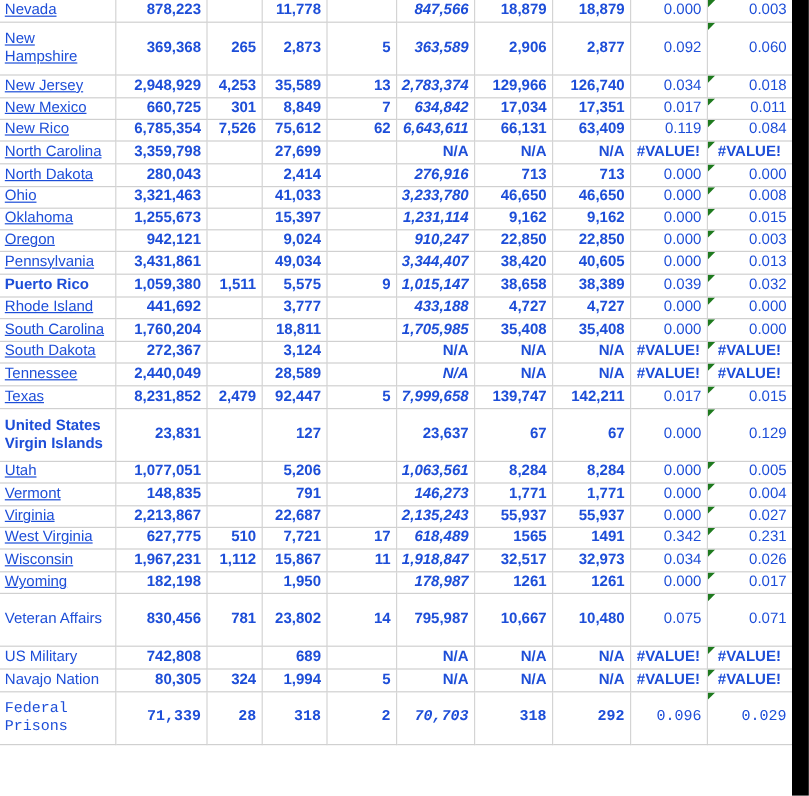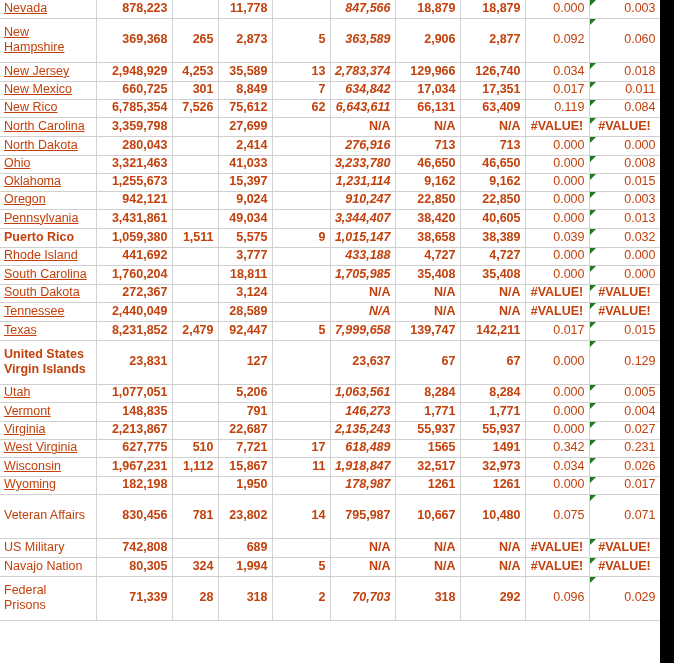--- a/index.html
+++ b/index.html
@@ -17,21 +17,21 @@
     position: relative;
     width: 674px;
     height: 663px;
     background: #ffffff;
   }
   table.grid {
     border-collapse: collapse;
     table-layout: fixed;
     width: 660px;
     font-size: 12.5px;
-    color: #c2410c;
+    color: #1d4ed8;
   }
   table.grid td {
     border-right: 1px solid #d4d4d4;
     border-bottom: 1px solid #d0d0d0;
     padding: 0 4px;
     vertical-align: middle;
     white-space: normal;
     overflow: hidden;
     line-height: 1.22;
     position: relative;
@@ -435,21 +435,21 @@
           <td class="num">80,305</td>
           <td class="num">324</td>
           <td class="num">1,994</td>
           <td class="num">5</td>
           <td class="num">N/A</td>
           <td class="num">N/A</td>
           <td class="num">N/A</td>
           <td class="num err">#VALUE!</td>
           <td class="num err flag">#VALUE!</td>
         </tr>
-        <tr style="height: 44px;">
+        <tr style="height: 44px; font-family: Liberation Mono, monospace;">
           <td class="name plain"><span class="lbl">Federal Prisons</span></td>
           <td class="num">71,339</td>
           <td class="num">28</td>
           <td class="num">318</td>
           <td class="num">2</td>
           <td class="num italic">70,703</td>
           <td class="num">318</td>
           <td class="num">292</td>
           <td class="num plain">0.096</td>
           <td class="num plain flag">0.029</td>

